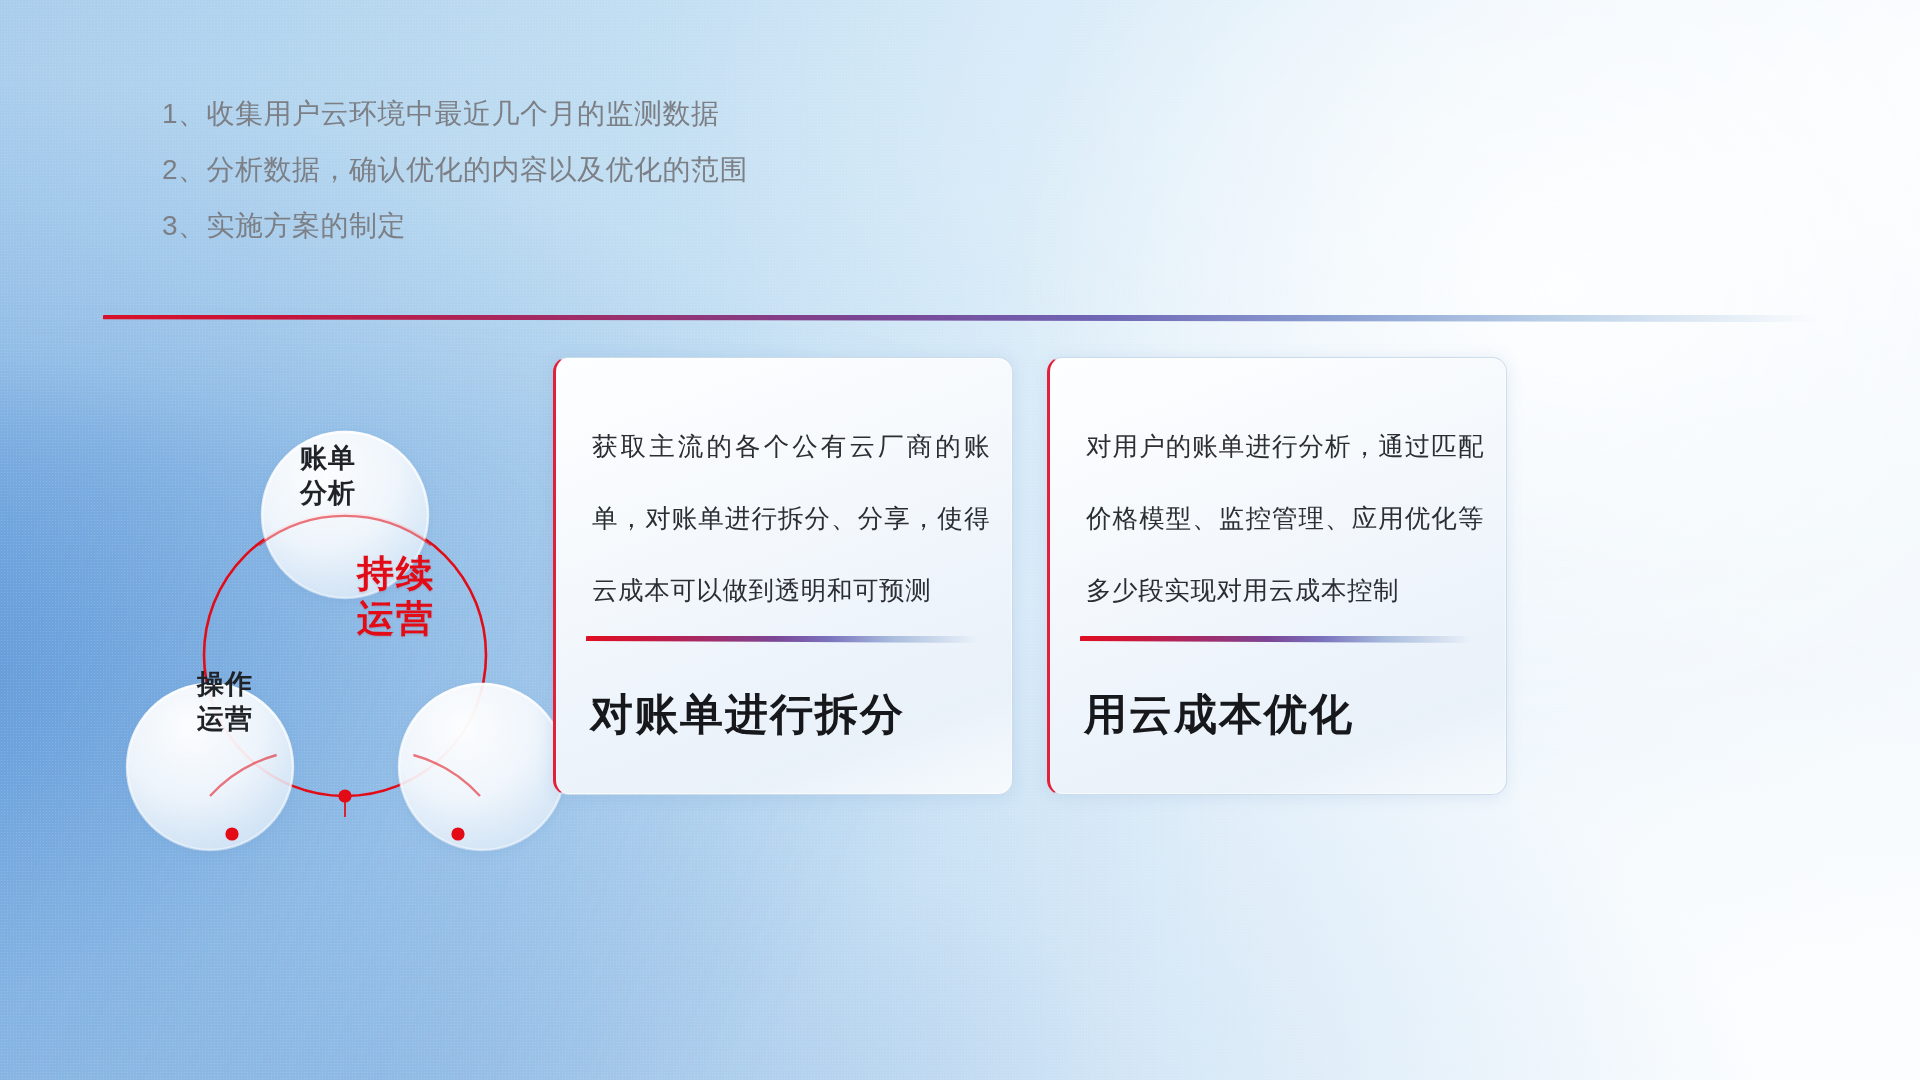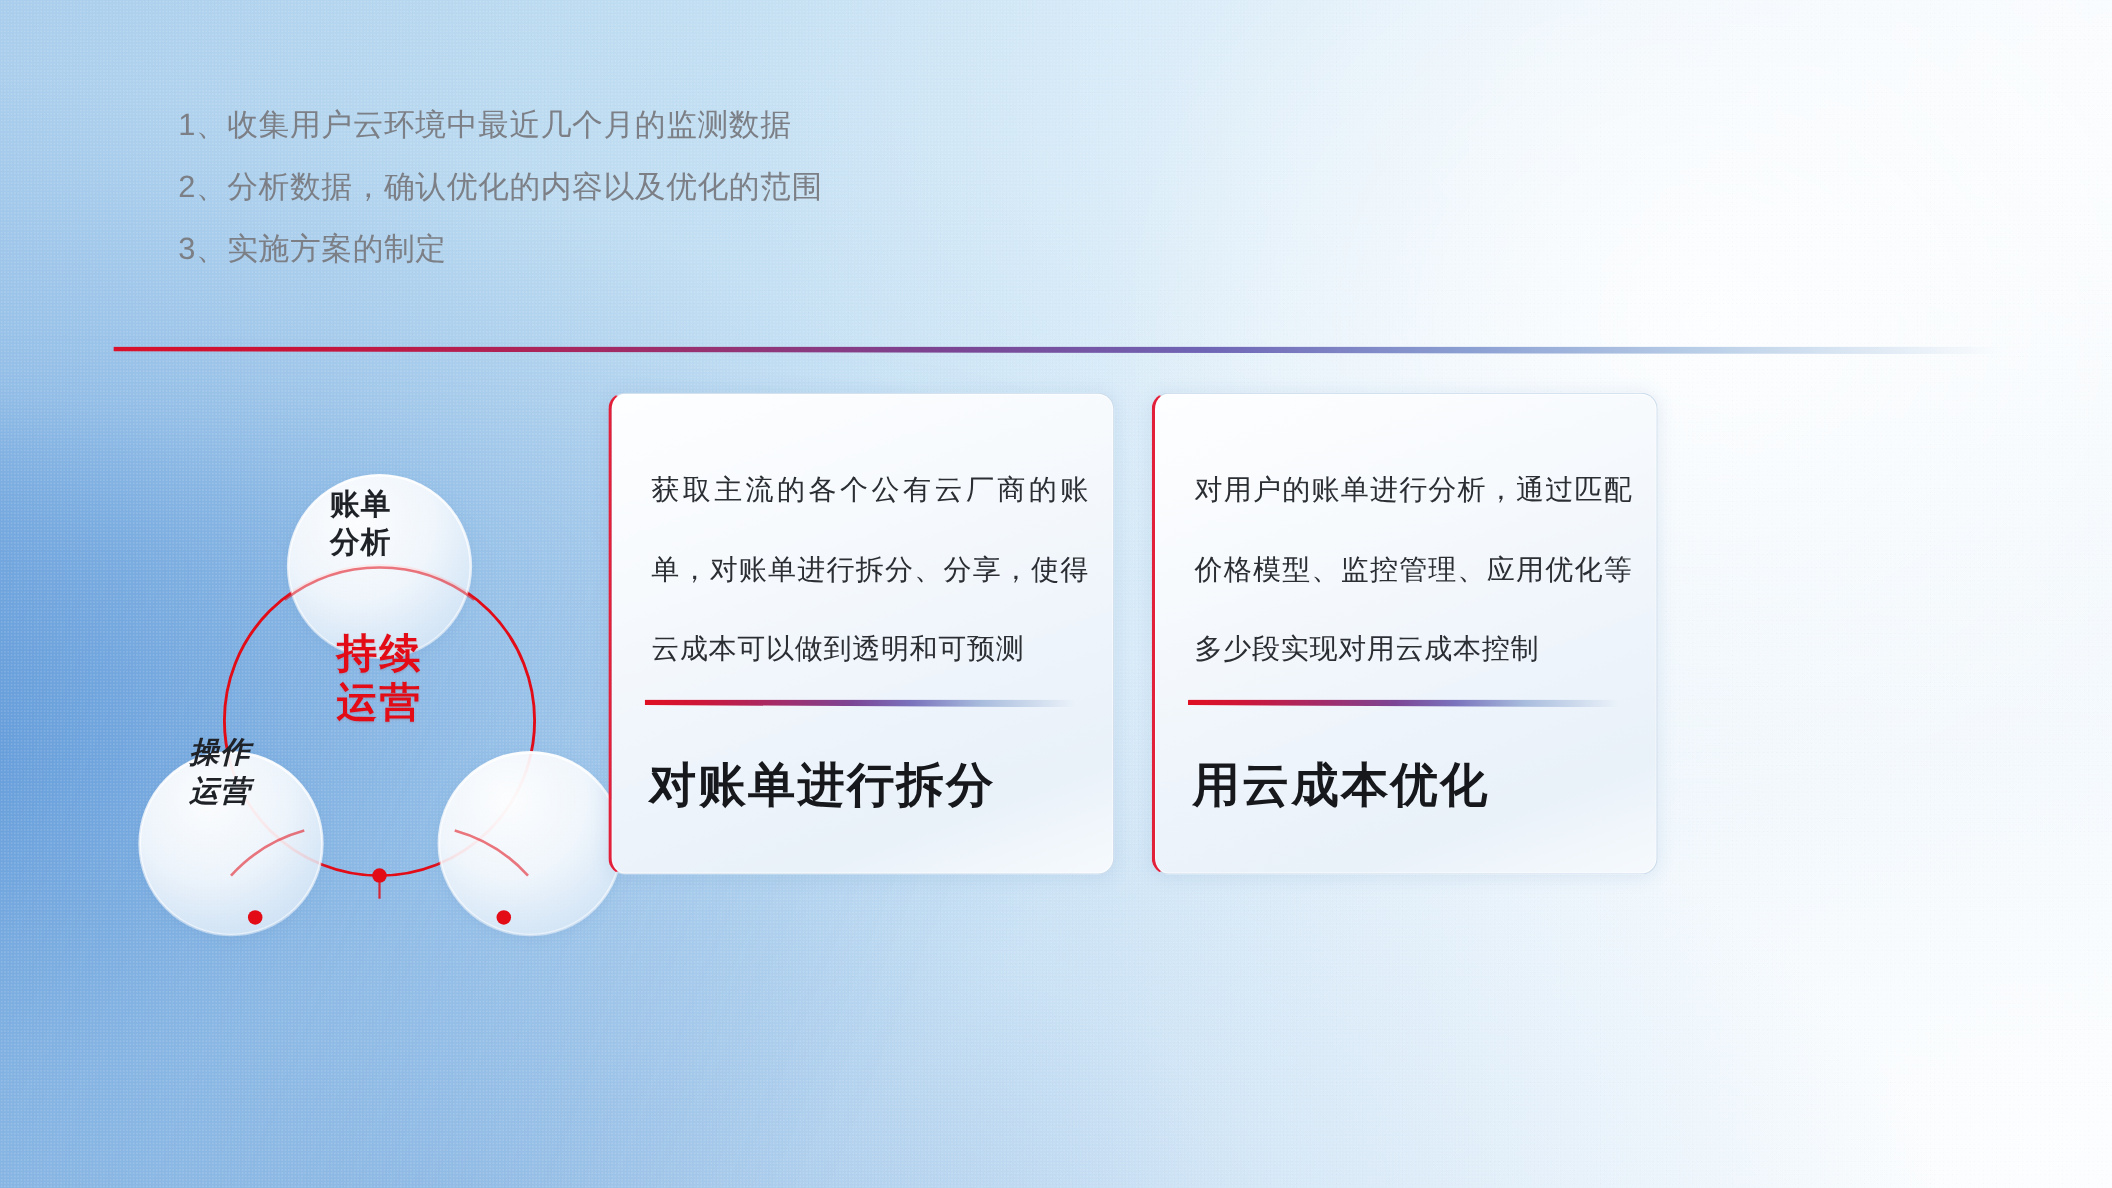--- a/index.html
+++ b/index.html
@@ -88,33 +88,32 @@
     text-align:center;
     color:#1f2227;
     font-weight:bold;
     font-size:27px;
     line-height:1.28;
     letter-spacing:1px;
     white-space:pre-line;
     pointer-events:none;
   }
   #label-top   { left:143px; top:62px;  width:170px;margin-top:24px; }
-  #label-left  { left:15px;  top:312px; width:170px;font-style:italic; }
+  #label-left  { left:40px;  top:312px; width:170px; }
   #label-right { left:297px; top:312px; width:170px; }
   #label-center{
     position:absolute; left:155px; top:196px; width:180px;
-    text-align:center;
+    text-align:right;
     color:#e20b16;
     font-weight:bold;
     font-size:37px;
     line-height:1.22;
     letter-spacing:2px;
     white-space:pre-line;
     text-shadow:0 1px 2px rgba(160,0,10,.18);
-    margin-top:20px;
   }
 
   
   .card{
     position:absolute;
     top:357px;
     width:460px; height:438px;
     border-radius:15px;
     background:
       linear-gradient(160deg, #fdfeff 0%, #f7fafd 30%, #eef4fb 62%, #e9f1f9 82%, #f6fafd 100%);

